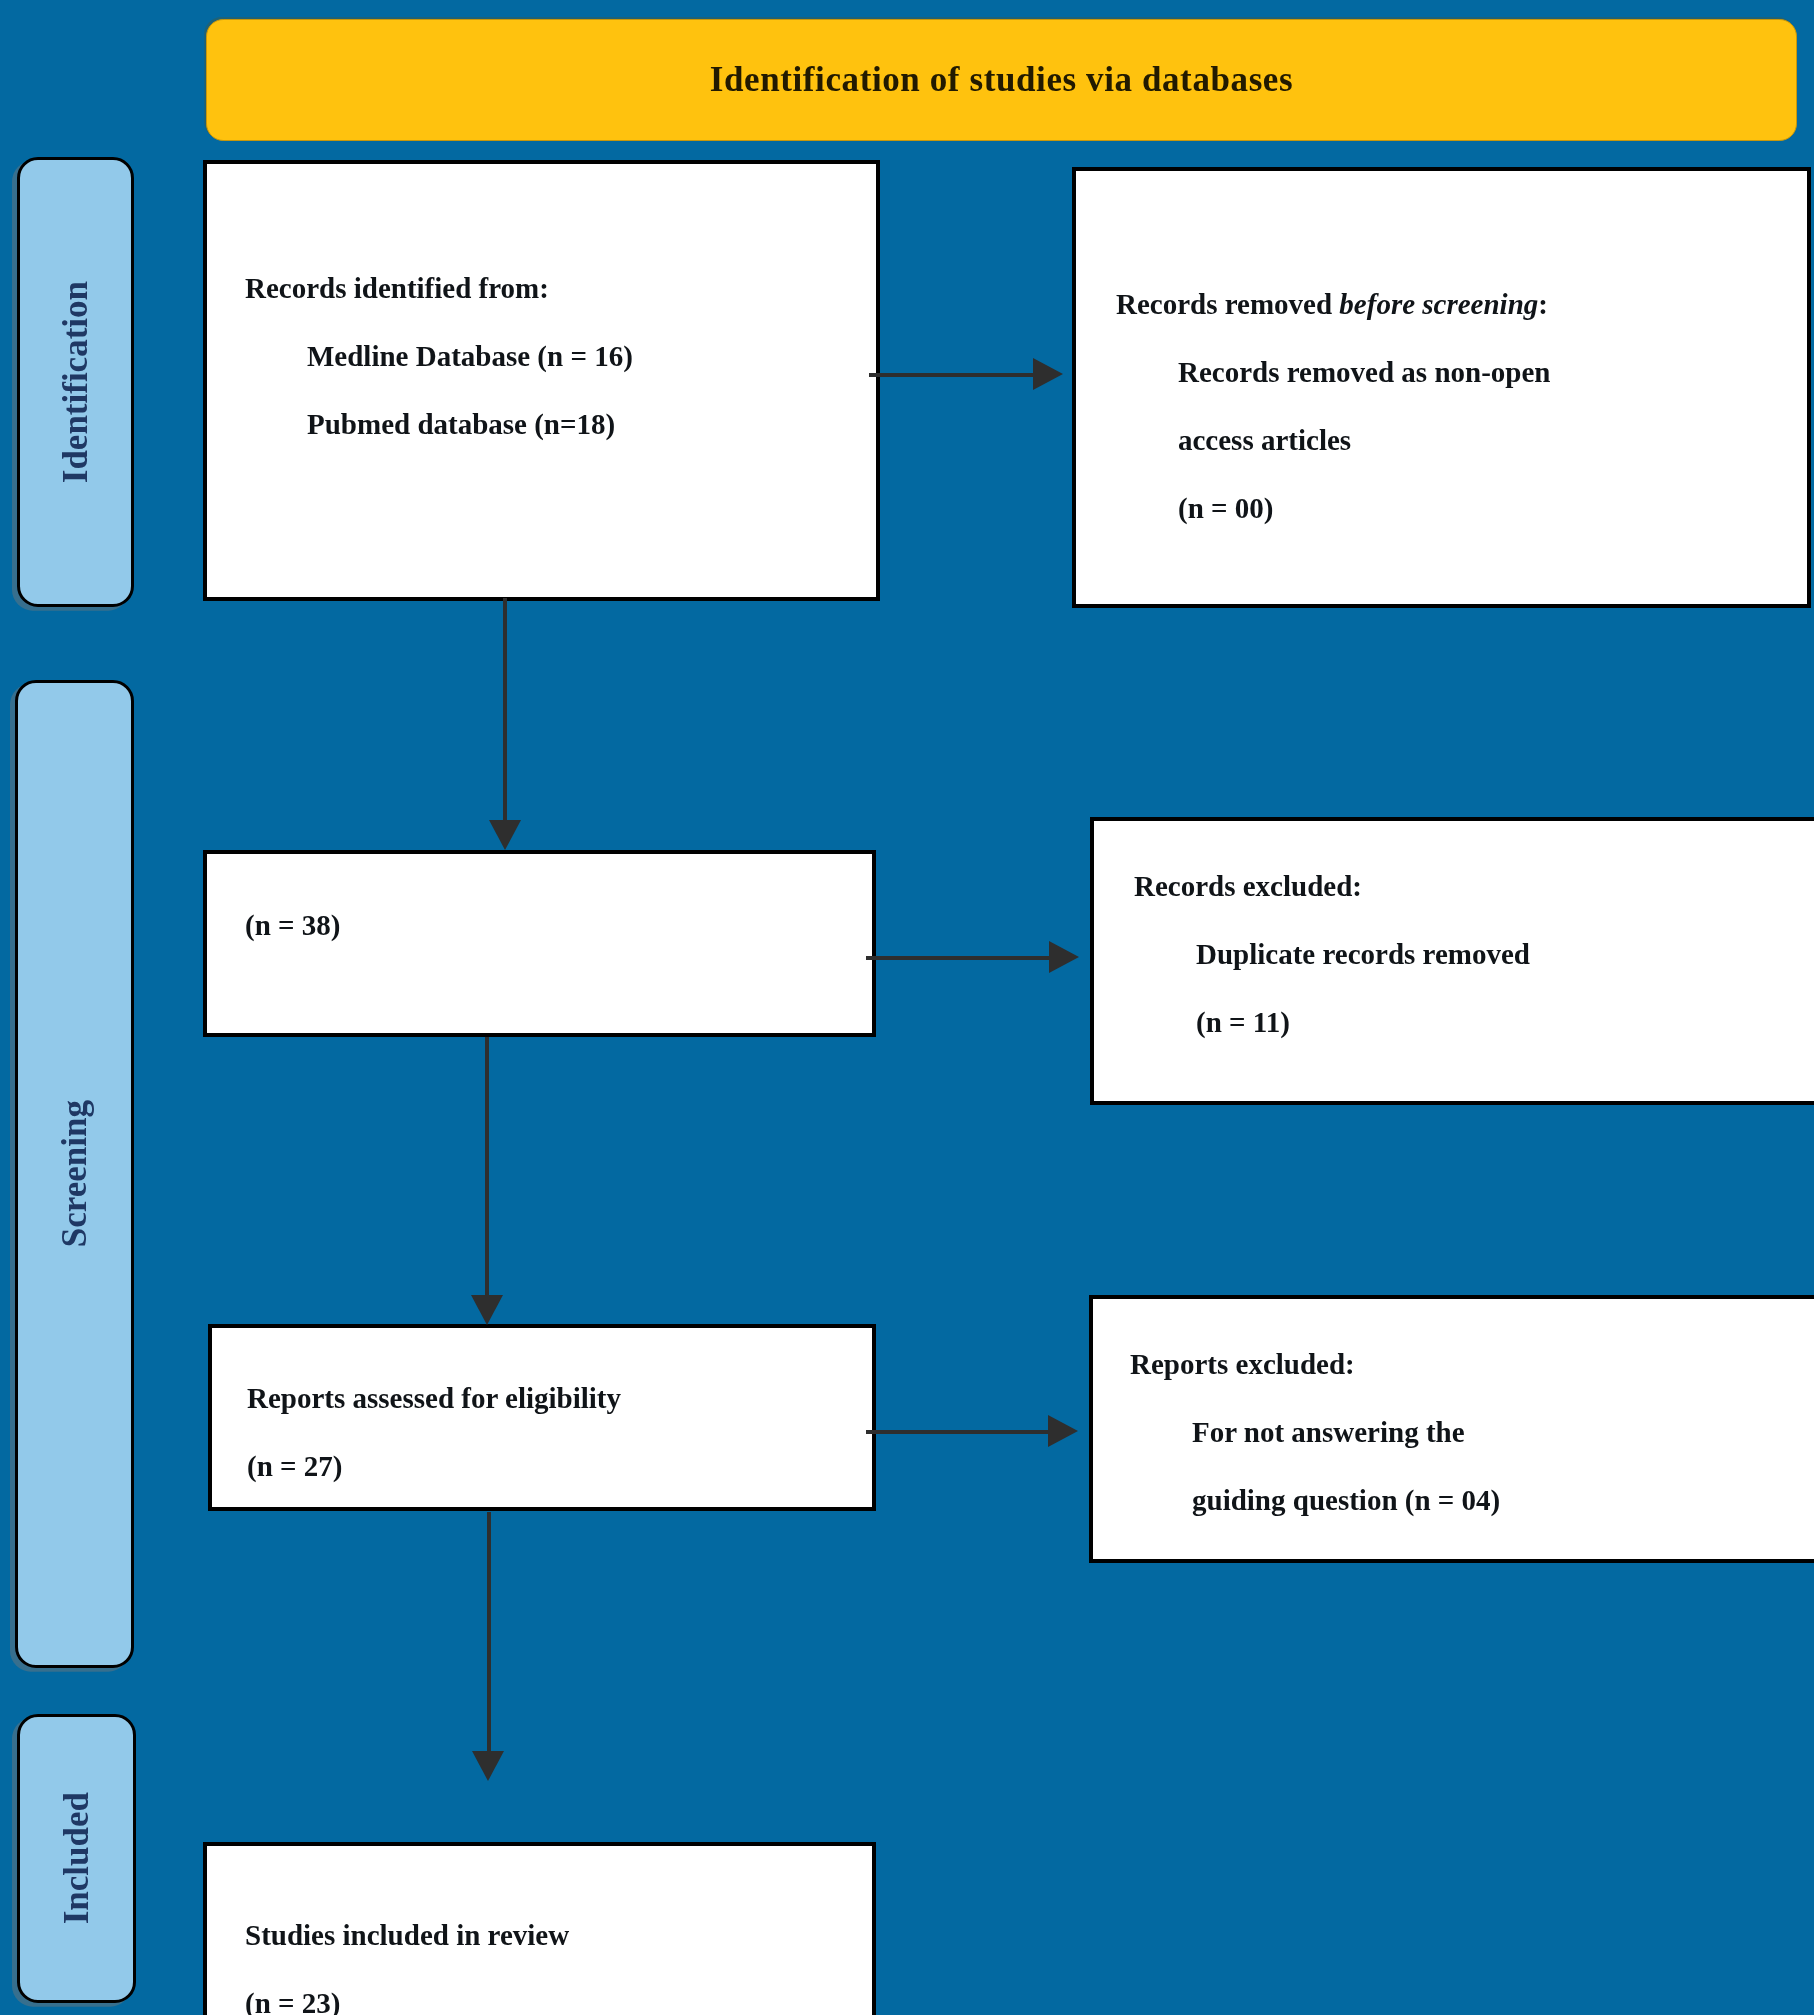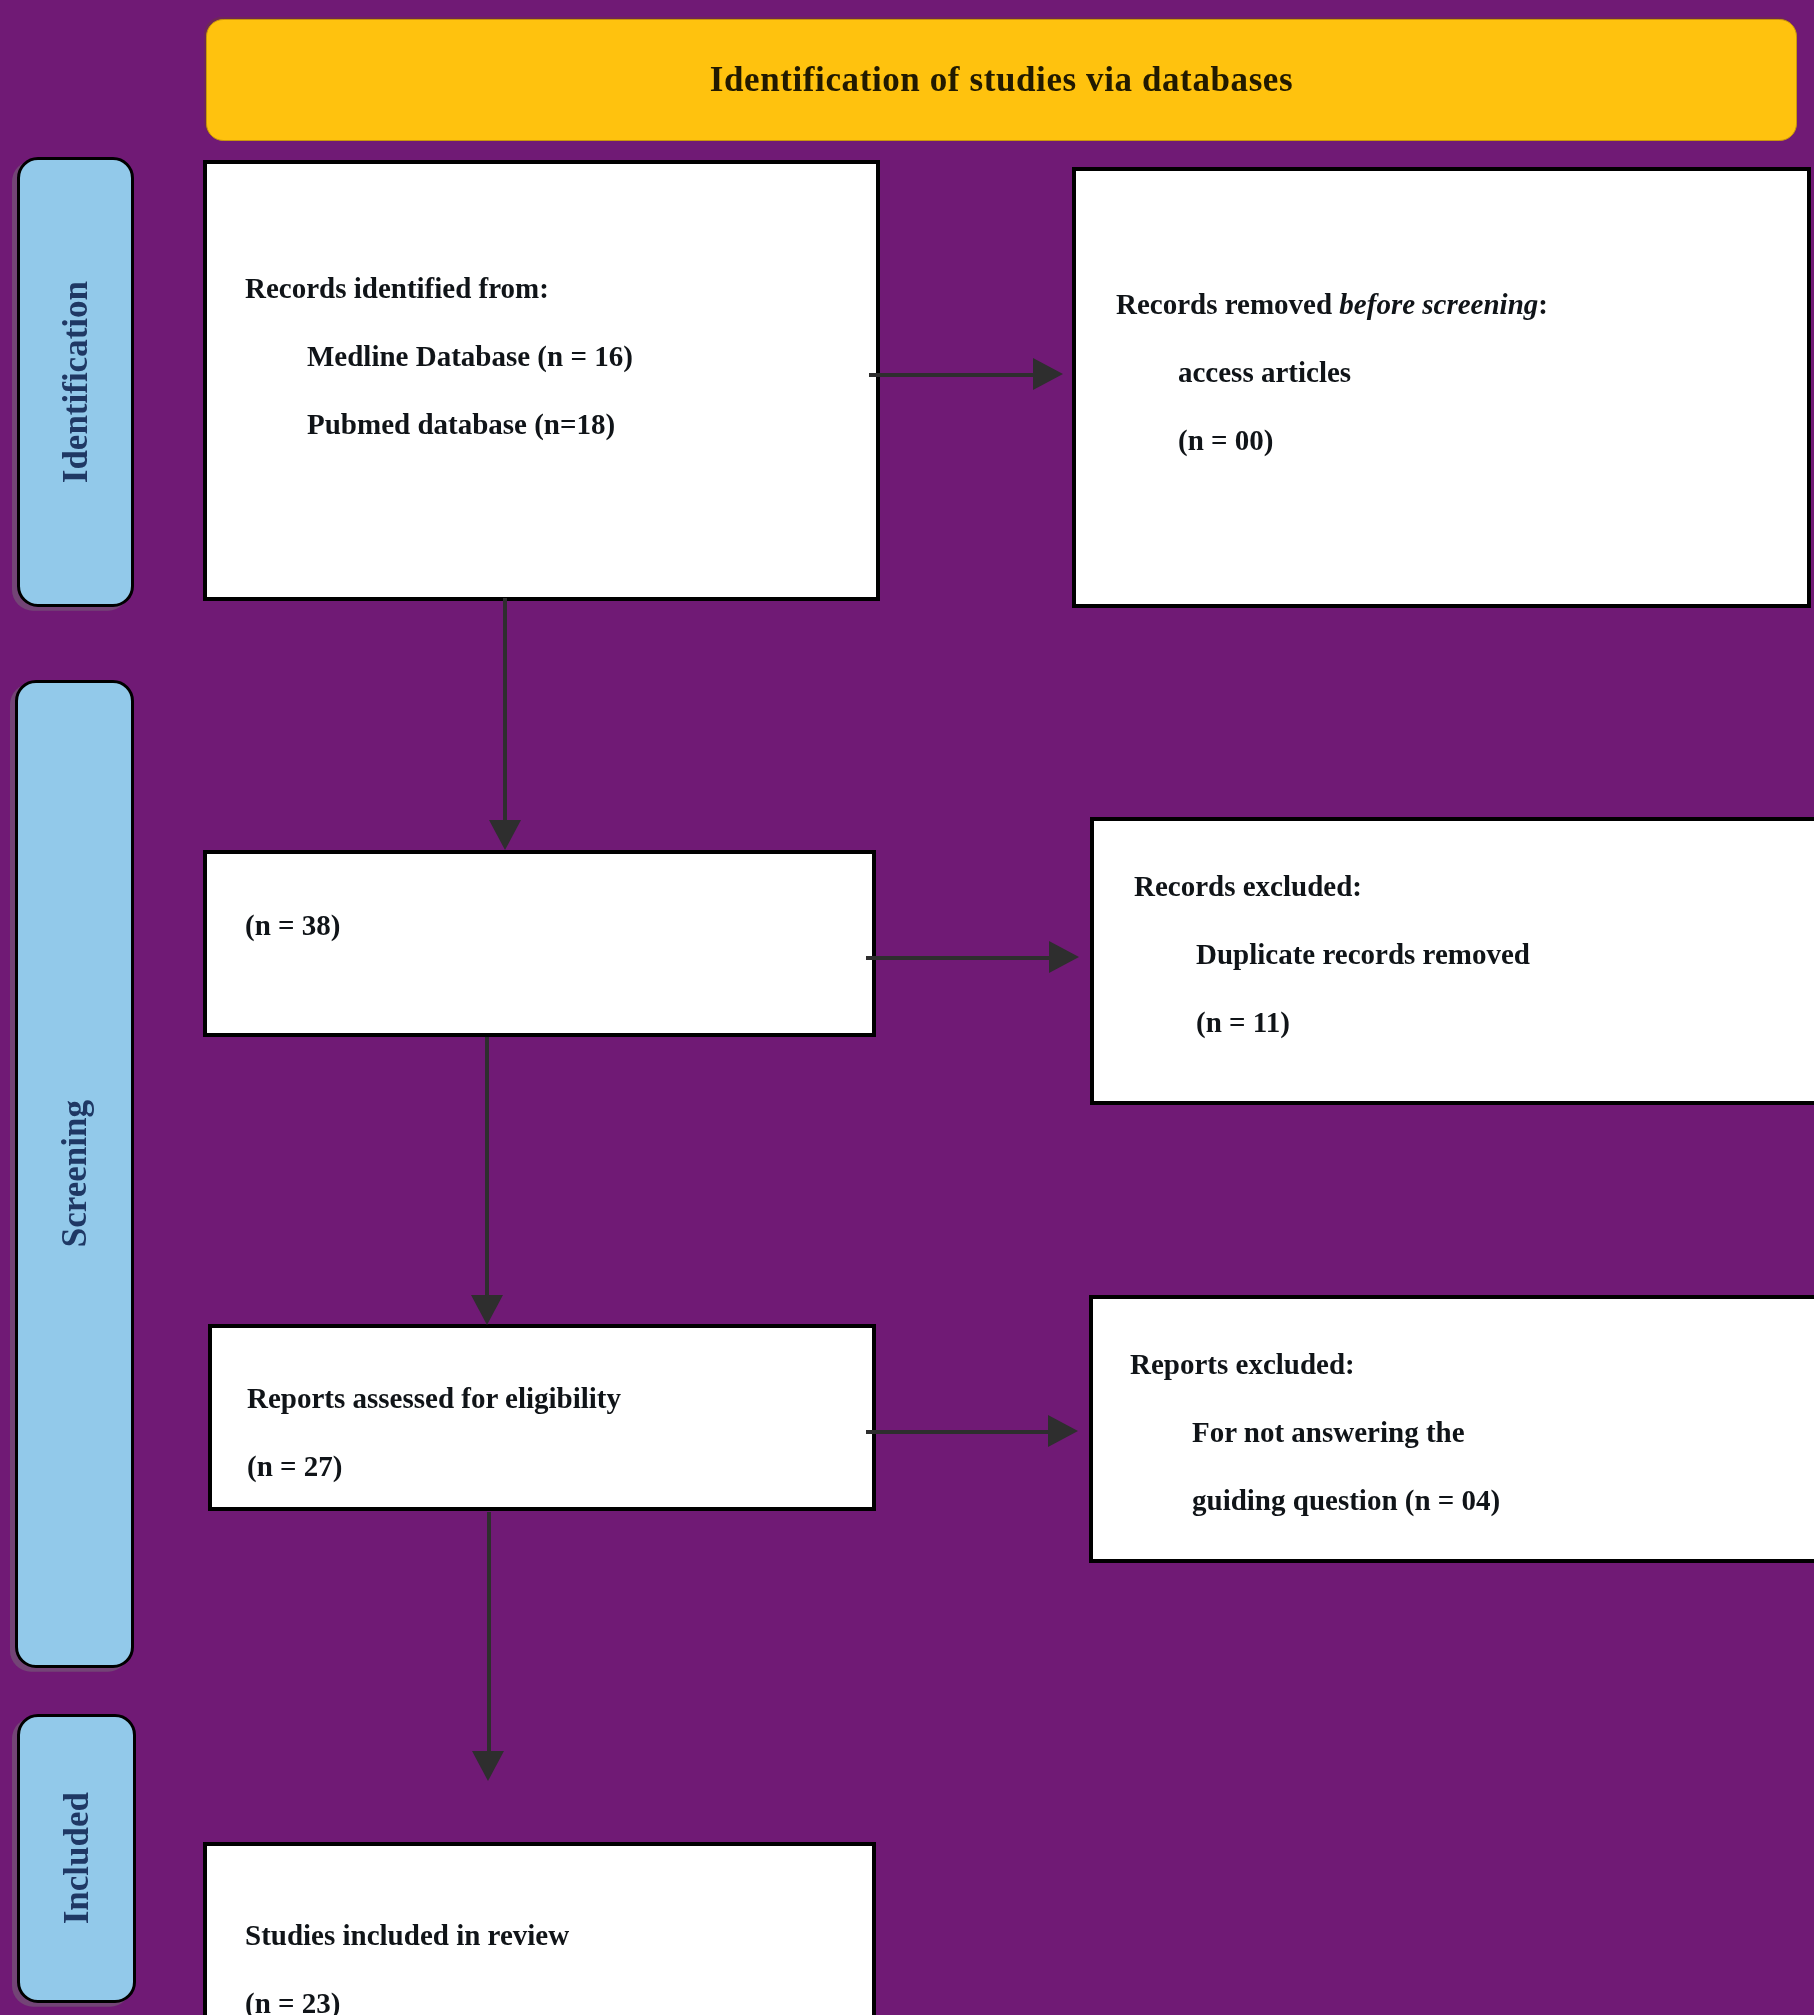--- a/index.html
+++ b/index.html
@@ -1,19 +1,19 @@
 <!DOCTYPE html>
 <html style="--banner_bg: #FFC20E; --banner_text: #221a00; --stage_bg: #92C9EA; --stage_border: #000000; --stage_text: #1F3864; --box_bg: #FFFFFF; --box_border: #000000; --box_text: #101418; --arrow: #2E2E2E;font-size:10px"><head>
 <meta charset="utf-8">
 <style>
   html,body{margin:0;padding:0;background:#ffffff;}
   .canvas{
     position:relative;
     width:1814px;height:2015px;
-    background:#701a75;
+    background:#0369a1;
     font-family:"Liberation Serif","DejaVu Serif",serif;
     overflow:hidden;
   }
   
   .banner{
     position:absolute;left:206px;top:18.6px;width:1591px;height:122px;
     background:var(--banner_bg,#FFC20E);
     border:1.9px solid #c9970a;
     border-radius:17.4px;
     box-sizing:border-box;
@@ -101,20 +101,21 @@
   </div>
 
   <div class="fbox box-records-identified">
     <div class="ln">Records identified from:</div>
     <div class="ln indent">Medline Database (n = 16)</div>
     <div class="ln indent">Pubmed database (n=18)</div>
   </div>
 
   <div class="fbox box-records-removed">
     <div class="ln"><span>Records removed </span><span class="it">before screening</span><span>:</span></div>
+    <div class="ln indent">Records removed as non-open</div>
     <div class="ln indent">access articles</div>
     <div class="ln indent">(n = 00)</div>
   </div>
 
   <div class="fbox box-records-screened">
     <div class="ln">(n = 38)</div>
   </div>
 
   <div class="fbox box-records-excluded">
     <div class="ln">Records excluded:</div>

